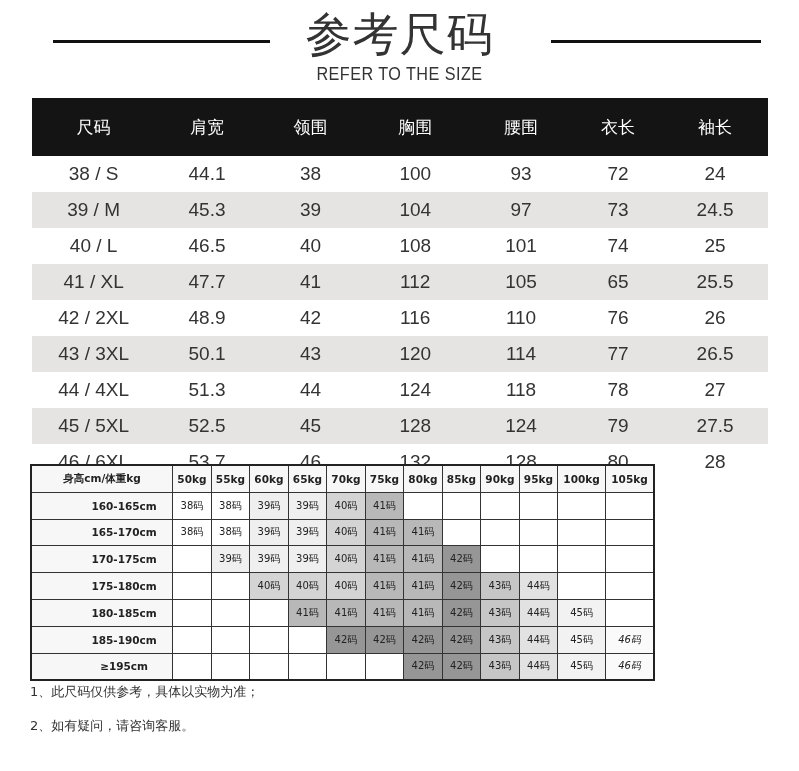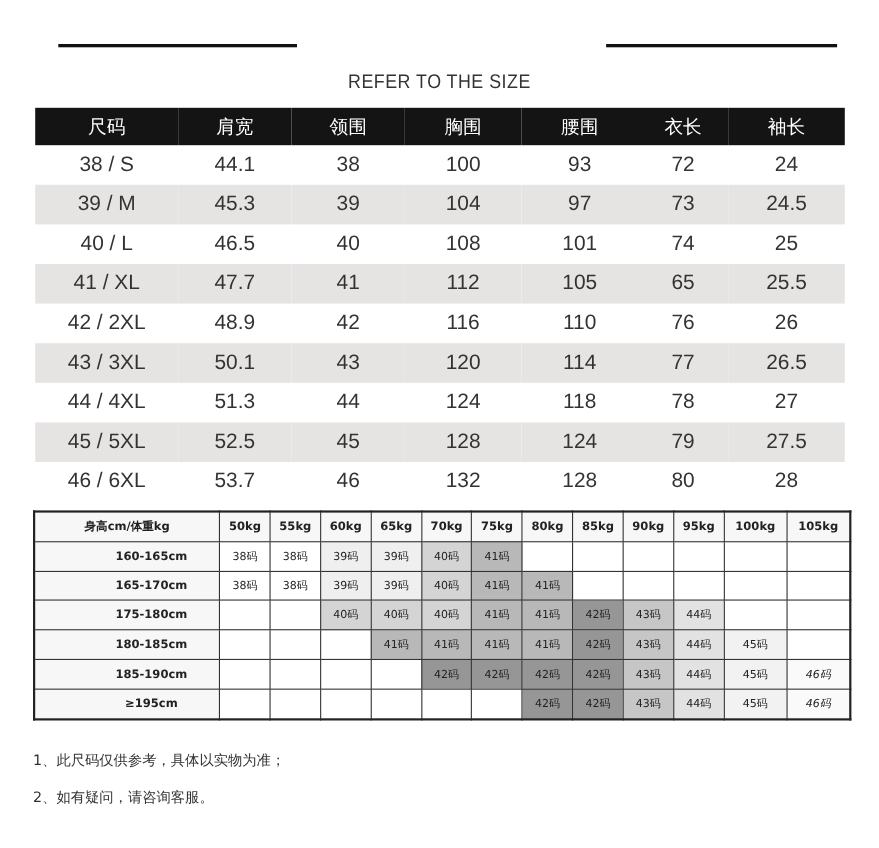--- a/index.html
+++ b/index.html
@@ -4,25 +4,25 @@
 <style>
   html, body { margin:0; padding:0; background:#fff; }
   body { width:799px; height:771px; position:relative; overflow:hidden; font-family:"DejaVu Sans", sans-serif; color:#333; }
   .title-wrap { position:absolute; left:0; top:0; width:799px; height:95px; }
   .title-line { position:absolute; top:40px; height:3px; background:#111; }
   .title-line.left { left:53px; width:217px; }
   .title-line.right { left:551px; width:210px; }
   .title-cn { position:absolute; left:0; width:799px; top:6px; text-align:center; font-size:46px; color:#333; letter-spacing:1px; line-height:56px; }
   .title-en { position:absolute; left:0; width:799px; top:64px; text-align:center; font-size:18px; color:#333; font-family:"Liberation Sans", sans-serif; letter-spacing:0.5px; transform:scaleX(0.9); }
   .size-table { position:absolute; left:32px; top:98px; width:736px; border-collapse:collapse; }
-  .size-table th { background:#141414; color:#fff; font-weight:normal; font-size:17px; height:34px; padding:0; }
+  .size-table th { background:#141414; color:#fff; font-weight:normal; font-size:17px; height:34px; padding:12px; }
   .size-table td { font-size:19px; height:36px; padding:0; text-align:center; color:#333; font-family:"Liberation Sans", sans-serif; }
   .size-table tr.alt td { background:#e6e3e3; }
   .c0 { width:130px; } .c1 { width:103px; } .c2 { width:103px;text-align:center; } .c3 { width:106px; } .c4 { width:106px; } .c5 { width:82px; } .c6 { width:106px; }
-  .grid { position:absolute; left:30px; top:464px; width:744px; border-collapse:collapse; border:2px solid #222; }
+  .grid { position:absolute; left:30px; top:464px; width:625px; border-collapse:collapse; border:2px solid #222; }
   .grid td, .grid th { border:1.5px solid #333; height:25.8px; padding:0; text-align:center; font-size:10px; font-weight:bold; color:#222; }
   .grid th { background:#f7f7f7; font-size:10.5px; }
   .grid td.rowh { background:#f7f7f7; font-size:10.5px;padding-left:44px; }
   .grid td.cell { font-weight:normal; font-size:10px; }
   .s38 { background:#fff; }
   .s39 { background:#efefef; }
   .s40 { background:#d4d4d4; }
   .s41 { background:#b8b8b8; }
   .s42 { background:#969696; }
   .s43 { background:#c6c6c6; }
@@ -30,20 +30,21 @@
   .s45 { background:#f2f2f2; }
   .s46 { background:#fafafa;font-style:italic; }
   .notes { position:absolute; left:30px; top:682px; font-size:13px; color:#333; }
   .notes div { height:34px; line-height:20px; }
 </style>
 </head>
 <body>
 
 <div class="title-wrap">
   <div class="title-line left"></div>
+  <div class="title-cn">参考尺码</div>
   <div class="title-line right"></div>
   <div class="title-en">REFER TO THE SIZE</div>
 </div>
 
 <table class="size-table">
   <thead>
     <tr>
       <th class="c0">尺码</th>
       <th class="c1">肩宽</th>
       <th class="c2">领围</th>
@@ -181,20 +182,35 @@
         <td class="cell s40">40码</td>
         <td class="cell s41">41码</td>
         <td class="cell s41">41码</td>
         <td class="cell "></td>
         <td class="cell "></td>
         <td class="cell "></td>
         <td class="cell "></td>
         <td class="cell "></td>
       </tr>
       <tr>
+        <td class="rowh">170-175cm</td>
+        <td class="cell "></td>
+        <td class="cell s39">39码</td>
+        <td class="cell s39">39码</td>
+        <td class="cell s39">39码</td>
+        <td class="cell s40">40码</td>
+        <td class="cell s41">41码</td>
+        <td class="cell s41">41码</td>
+        <td class="cell s42">42码</td>
+        <td class="cell "></td>
+        <td class="cell "></td>
+        <td class="cell "></td>
+        <td class="cell "></td>
+      </tr>
+      <tr>
         <td class="rowh">175-180cm</td>
         <td class="cell "></td>
         <td class="cell "></td>
         <td class="cell s40">40码</td>
         <td class="cell s40">40码</td>
         <td class="cell s40">40码</td>
         <td class="cell s41">41码</td>
         <td class="cell s41">41码</td>
         <td class="cell s42">42码</td>
         <td class="cell s43">43码</td>

